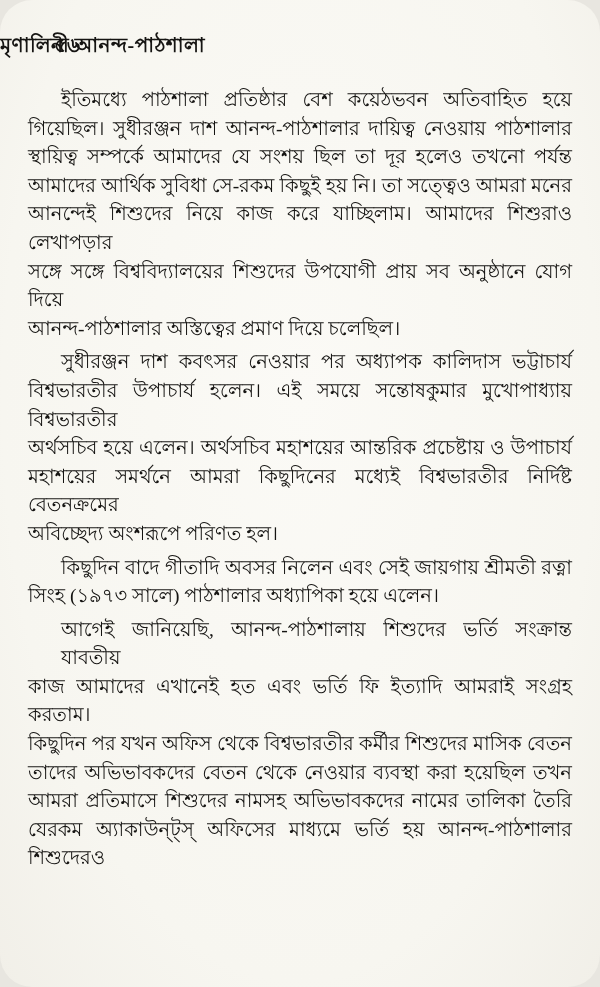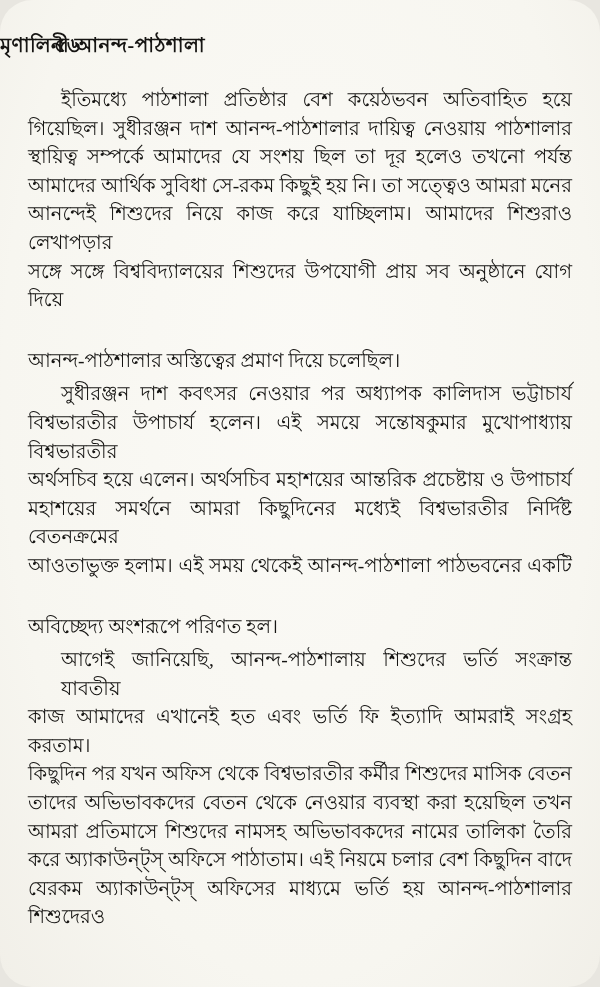--- a/index.html
+++ b/index.html
@@ -50,21 +50,20 @@
     white-space: normal;
     text-align: justify;
     text-align-last: justify;
     font-weight: 500;
   }
   .line.first {
     padding-left: 33px;
   }
   .line.last {
     text-align-last: left;
-    margin-top: 32px;
   }
 </style>
 </head>
 <body>
 
 <div class="page">
   <div class="header">
     <span class="pagenum">৫৬</span>
     <span class="title">মৃণালিনী আনন্দ-পাঠশালা</span>
   </div>
@@ -76,26 +75,28 @@
         <div class="line">আমাদের আর্থিক সুবিধা সে-রকম কিছুই হয় নি। তা সত্ত্বেও আমরা মনের</div>
         <div class="line">আনন্দেই শিশুদের নিয়ে কাজ করে যাচ্ছিলাম। আমাদের শিশুরাও লেখাপড়ার</div>
         <div class="line">সঙ্গে সঙ্গে বিশ্ববিদ্যালয়ের শিশুদের উপযোগী প্রায় সব অনুষ্ঠানে যোগ দিয়ে</div>
         <div class="line last">আনন্দ-পাঠশালার অস্তিত্বের প্রমাণ দিয়ে চলেছিল।</div>
       </div>
       <div class="para">
         <div class="line first">সুধীরঞ্জন দাশ কবৎসর নেওয়ার পর অধ্যাপক কালিদাস ভট্টাচার্য</div>
         <div class="line">বিশ্বভারতীর উপাচার্য হলেন। এই সময়ে সন্তোষকুমার মুখোপাধ্যায় বিশ্বভারতীর</div>
         <div class="line">অর্থসচিব হয়ে এলেন। অর্থসচিব মহাশয়ের আন্তরিক প্রচেষ্টায় ও উপাচার্য</div>
         <div class="line">মহাশয়ের সমর্থনে আমরা কিছুদিনের মধ্যেই বিশ্বভারতীর নির্দিষ্ট বেতনক্রমের</div>
-        <div class="line">আওতাভুক্ত হলাম। এই সময় থেকেই আনন্দ-পাঠশালা পাঠভবনের একটি</div>
         <div class="line last">অবিচ্ছেদ্য অংশরূপে পরিণত হল।</div>
+      </div>
+      <div class="para">
+        <div class="line first">কিছুদিন বাদে গীতাদি অবসর নিলেন এবং সেই জায়গায় শ্রীমতী রত্না</div>
+        <div class="line last">সিংহ (১৯৭৩ সালে) পাঠশালার অধ্যাপিকা হয়ে এলেন।</div>
       </div>
       <div class="para">
         <div class="line first">আগেই জানিয়েছি, আনন্দ-পাঠশালায় শিশুদের ভর্তি সংক্রান্ত যাবতীয়</div>
         <div class="line">কাজ আমাদের এখানেই হত এবং ভর্তি ফি ইত্যাদি আমরাই সংগ্রহ করতাম।</div>
         <div class="line">কিছুদিন পর যখন অফিস থেকে বিশ্বভারতীর কর্মীর শিশুদের মাসিক বেতন</div>
         <div class="line">তাদের অভিভাবকদের বেতন থেকে নেওয়ার ব্যবস্থা করা হয়েছিল তখন</div>
         <div class="line">আমরা প্রতিমাসে শিশুদের নামসহ অভিভাবকদের নামের তালিকা তৈরি</div>
-        <div class="line">করে অ্যাকাউন্ট্স্ অফিসে পাঠাতাম। এই নিয়মে চলার বেশ কিছুদিন বাদে</div>
         <div class="line">যেরকম অ্যাকাউন্ট্স্ অফিসের মাধ্যমে ভর্তি হয় আনন্দ-পাঠশালার শিশুদেরও</div>
       </div>
     </div>
 </div>
 
 </body></html>

